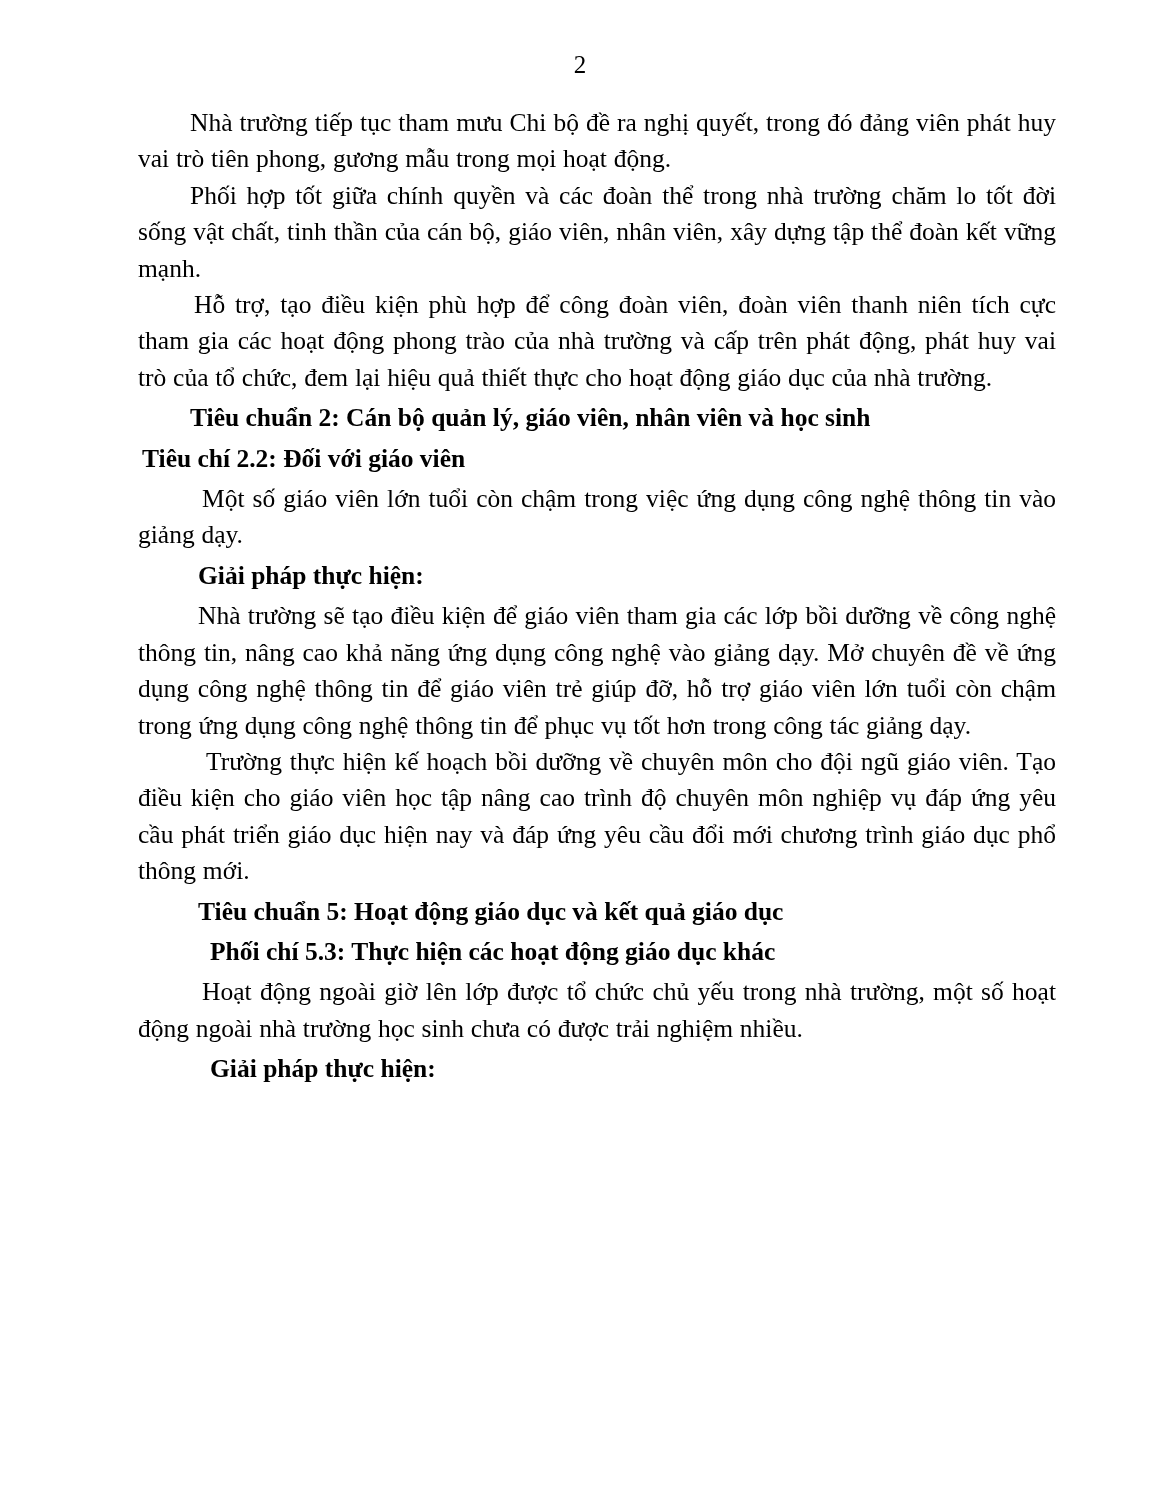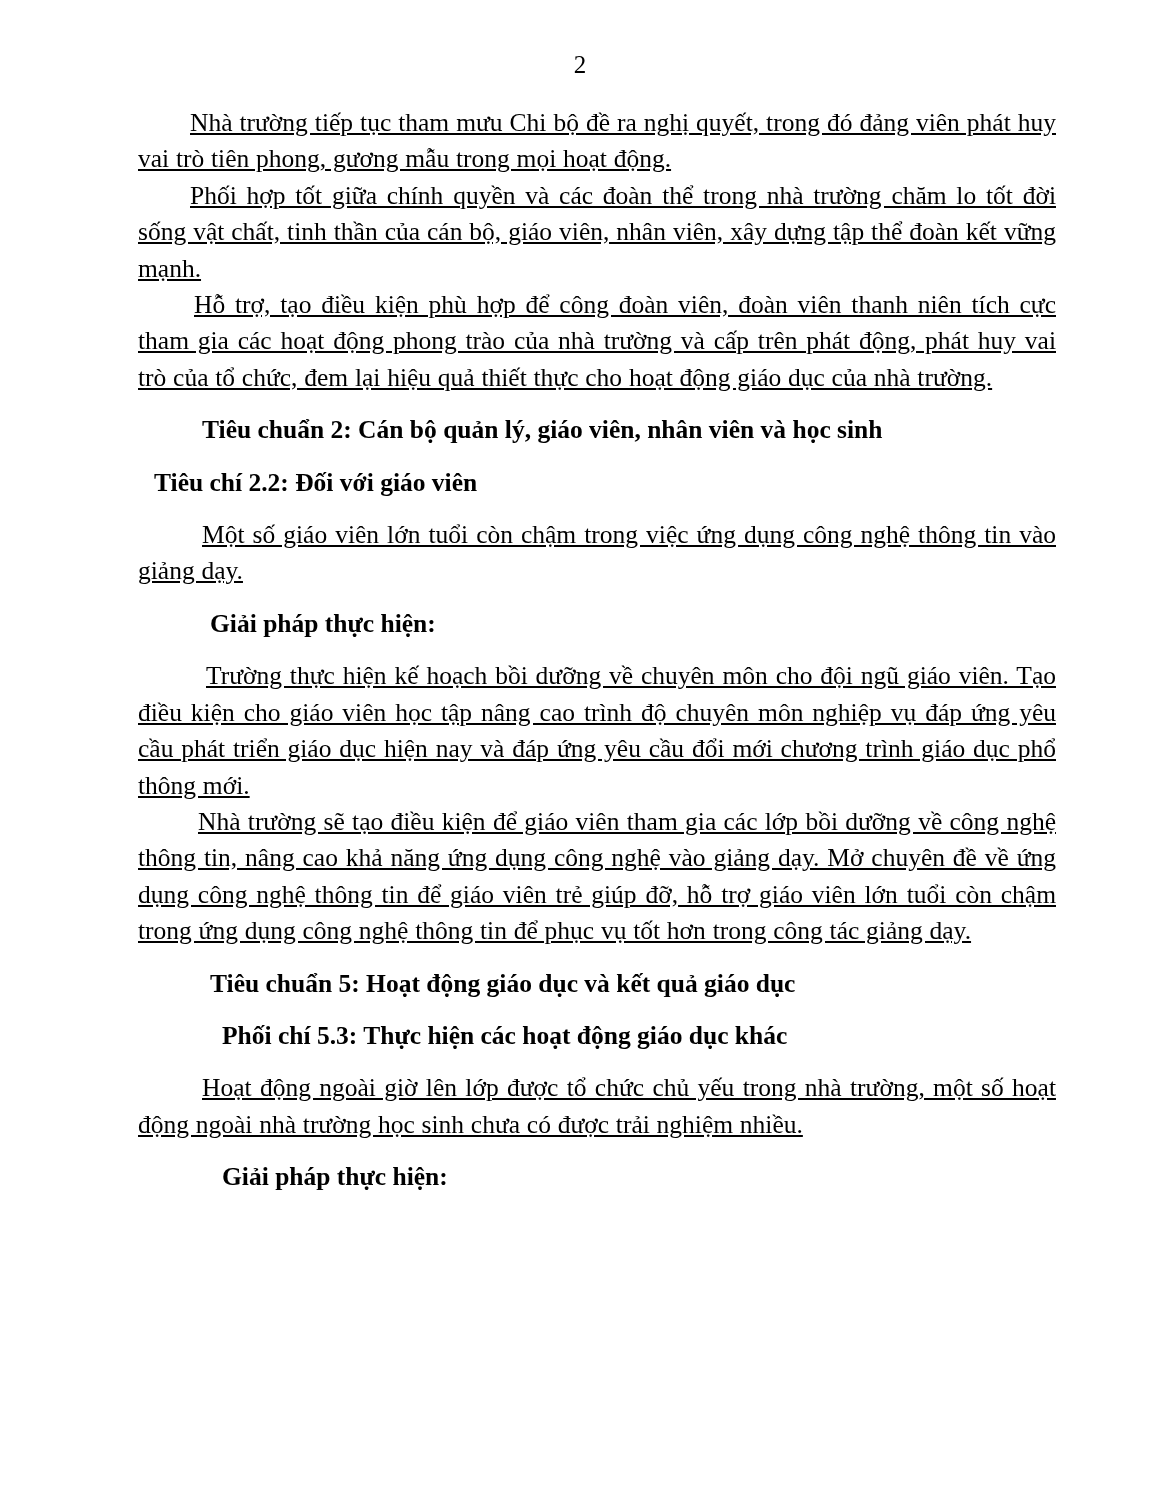--- a/index.html
+++ b/index.html
@@ -37,32 +37,31 @@
   }
   p.para {
     margin: 0;
     padding: 0;
     font-size: 25.5px;
     line-height: 36.4px;
     text-align: justify;
     text-justify: inter-word;
     word-spacing: 0.4px;
     hyphens: none;
-    text-decoration: underline;
   }
   
   .ind-0  { text-indent: 0px; }
   .ind-48 { text-indent: 48px; }
   .ind-52 { text-indent: 52px; }
   .ind-56 { text-indent: 56px; }
   .ind-60 { text-indent: 60px; }
   .ind-64 { text-indent: 64px; }
   .ind-68 { text-indent: 68px; }
   p.heading {
-    margin: 16px;
+    margin: 4px;
     padding: 0;
     font-weight: bold;
     font-size: 25.5px;
     line-height: 36.4px;
     text-align: left;
     white-space: nowrap;
   }
   
 </style>
 </head>
@@ -73,21 +72,21 @@
   <div class="page-number">2</div>
 
   <div class="content">
     <p class="para ind-52">Nhà trường tiếp tục tham mưu Chi bộ đề ra nghị quyết, trong đó đảng viên phát huy vai trò tiên phong, gương mẫu trong mọi hoạt động.</p>
     <p class="para ind-52">Phối hợp tốt giữa chính quyền và các đoàn thể trong nhà trường chăm lo tốt đời sống vật chất, tinh thần của cán bộ, giáo viên, nhân viên, xây dựng tập thể đoàn kết vững mạnh.</p>
     <p class="para ind-56"> Hỗ trợ, tạo điều kiện phù hợp để công đoàn viên, đoàn viên thanh niên tích cực tham gia các hoạt động  phong trào của nhà trường và cấp trên phát động, phát huy vai trò của tổ chức, đem lại hiệu quả thiết thực cho hoạt động giáo dục của nhà trường.</p>
     <p class="heading ind-48">Tiêu chuẩn 2: Cán bộ quản lý, giáo viên, nhân viên và học sinh</p>
     <p class="heading ind-0">Tiêu chí 2.2: Đối với giáo viên</p>
     <p class="para ind-64">Một số giáo viên lớn tuổi còn chậm trong việc ứng dụng công nghệ thông tin vào giảng dạy.</p>
     <p class="heading ind-56">Giải pháp thực hiện:</p>
+    <p class="para ind-60">Nhà trường sẽ tạo điều kiện để giáo viên tham gia các lớp bồi dưỡng về công nghệ thông tin, nâng cao khả năng ứng dụng công nghệ vào giảng dạy. Mở chuyên đề về ứng dụng công nghệ thông tin để giáo viên trẻ giúp đỡ, hỗ trợ giáo viên lớn tuổi còn chậm trong ứng dụng công nghệ thông tin để phục vụ tốt hơn trong công tác giảng dạy.</p>
     <p class="para ind-68">Trường thực hiện kế hoạch bồi dưỡng về chuyên môn cho đội ngũ giáo viên. Tạo điều kiện cho giáo viên học tập nâng cao trình độ chuyên môn nghiệp vụ đáp ứng yêu cầu phát triển giáo dục hiện nay và đáp ứng yêu cầu đổi mới chương trình giáo dục phổ thông mới.</p>
-    <p class="para ind-60">Nhà trường sẽ tạo điều kiện để giáo viên tham gia các lớp bồi dưỡng về công nghệ thông tin, nâng cao khả năng ứng dụng công nghệ vào giảng dạy. Mở chuyên đề về ứng dụng công nghệ thông tin để giáo viên trẻ giúp đỡ, hỗ trợ giáo viên lớn tuổi còn chậm trong ứng dụng công nghệ thông tin để phục vụ tốt hơn trong công tác giảng dạy.</p>
     <p class="heading ind-56">Tiêu chuẩn 5: Hoạt động giáo dục và kết quả giáo dục</p>
     <p class="heading ind-68">Phối chí 5.3: Thực hiện các hoạt động giáo dục khác</p>
     <p class="para ind-64">Hoạt động ngoài giờ lên lớp được tổ chức chủ yếu trong nhà trường, một số hoạt động ngoài nhà trường học sinh chưa có được trải nghiệm nhiều.</p>
     <p class="heading ind-68">Giải pháp thực hiện:</p>
   </div>
 
 </div>
 
 </body></html>

